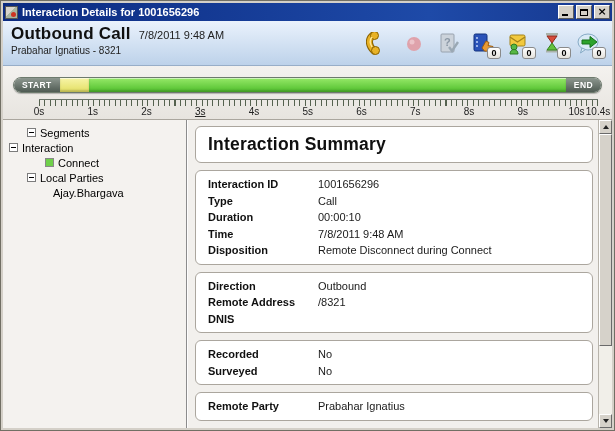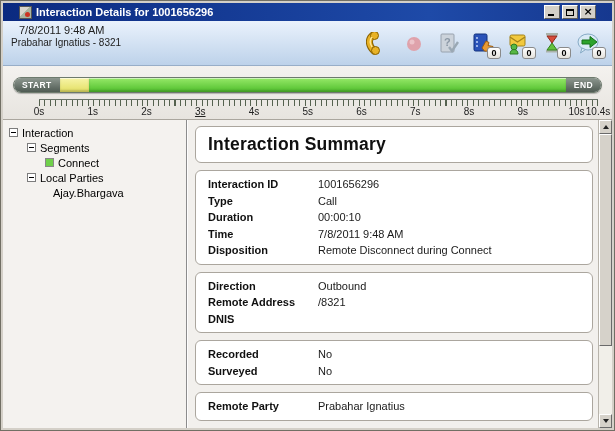--- a/index.html
+++ b/index.html
@@ -3,21 +3,21 @@
 <meta charset="utf-8">
 <style>
   * { margin:0; padding:0; box-sizing:border-box; }
   html,body { width:615px; height:431px; font-family:"Liberation Sans", sans-serif; }
   .window{
     width:615px; height:431px; background:#d4d0c8;
     border:1px solid #716f64; padding:2px; display:flex; flex-direction:column;
   }
   
   .titlebar{
-    height:18px; flex:0 0 18px; display:flex; align-items:center; padding:0 16px;
+    height:18px; flex:0 0 18px; display:flex; align-items:center; padding:0 2px;
     background:linear-gradient(90deg,#0b2a80,#1e4aa8 70%,#16388f);
     color:#fff; font-size:11px; font-weight:bold;
   }
   .app-icon{ width:13px; height:13px; margin-right:4px; flex:0 0 13px;
     background:linear-gradient(135deg,#d8d4cc 45%,#a8b4a0 45%);
     border:1px solid #555; position:relative; }
   .app-icon::after{ content:""; position:absolute; right:1px; bottom:1px; width:5px; height:5px;
     background:#cc3322; border-radius:50%; }
   .title-text{ flex:1; white-space:nowrap; overflow:hidden; }
   .winbtn{ width:16px; height:14px; margin-left:2px; background:#d4d0c8;
@@ -108,20 +108,21 @@
         <span class="max-glyph"></span>
       </span>
     <span class="winbtn">
         <span class="close-glyph">×</span>
       </span>
   </div>
 
   <div class="header">
     <div class="call-info">
       <div class="call-line1">
+        <span class="call-type">Outbound Call</span>
         <span class="call-datetime">7/8/2011 9:48 AM</span>
       </div>
       <div class="call-party">Prabahar Ignatius - 8321</div>
     </div>
     <div class="toolbar">
       <span class="tool">
         <svg class="ic" width="26" height="24" viewBox="0 0 26 24">
           <path d="M7 3 C2 7 2 13 8 19" fill="none" stroke="#8a6200" stroke-width="7" stroke-linecap="round"></path>
           <path d="M7 3 C2 7 2 13 8 19" fill="none" stroke="#e8b227" stroke-width="5" stroke-linecap="round"></path>
           <circle cx="8.5" cy="3.5" r="4" fill="#e8b227" stroke="#8a6200"></circle>
@@ -205,27 +206,27 @@
           <span class="tick-label" style="left: 86.5385%;">9s</span>
           <span class="tick-label" style="left: 96.1538%;">10s</span>
           <span class="tick-label" style="left: 100%;">10.4s</span>
         </div>
     </div>
   </div>
 
   <div class="main">
 
     <div class="tree">
+      <div class="tree-row" style="padding-left:18px">
+        <span class="expander"></span>
+        <span>Segments</span>
+      </div>
       <div class="tree-row">
         <span class="expander"></span>
         <span>Interaction</span>
-      </div>
-      <div class="tree-row" style="padding-left:18px">
-        <span class="expander"></span>
-        <span>Segments</span>
       </div>
       <div class="tree-row" style="padding-left:36px">
         <span class="swatch" id="connect-swatch" style="background: rgb(111, 208, 74);"></span>
         <span>Connect</span>
       </div>
       <div class="tree-row" style="padding-left:18px">
         <span class="expander"></span>
         <span>Local Parties</span>
       </div>
       <div class="tree-row" style="padding-left:44px">

